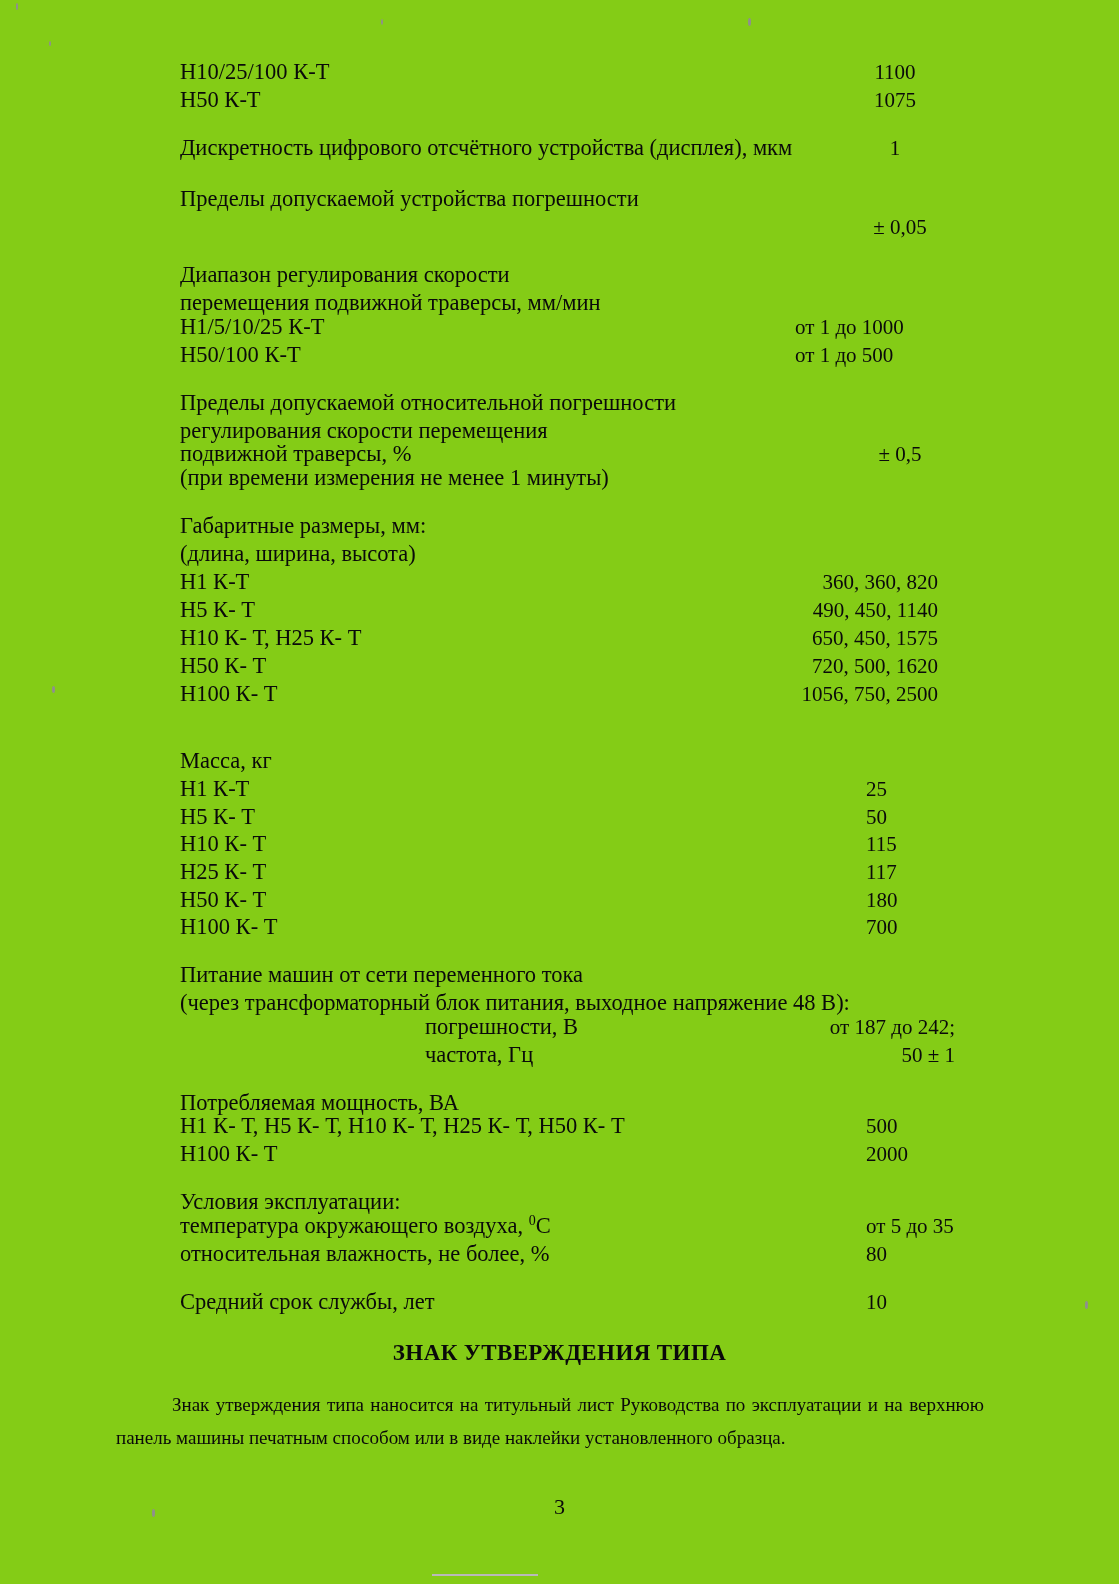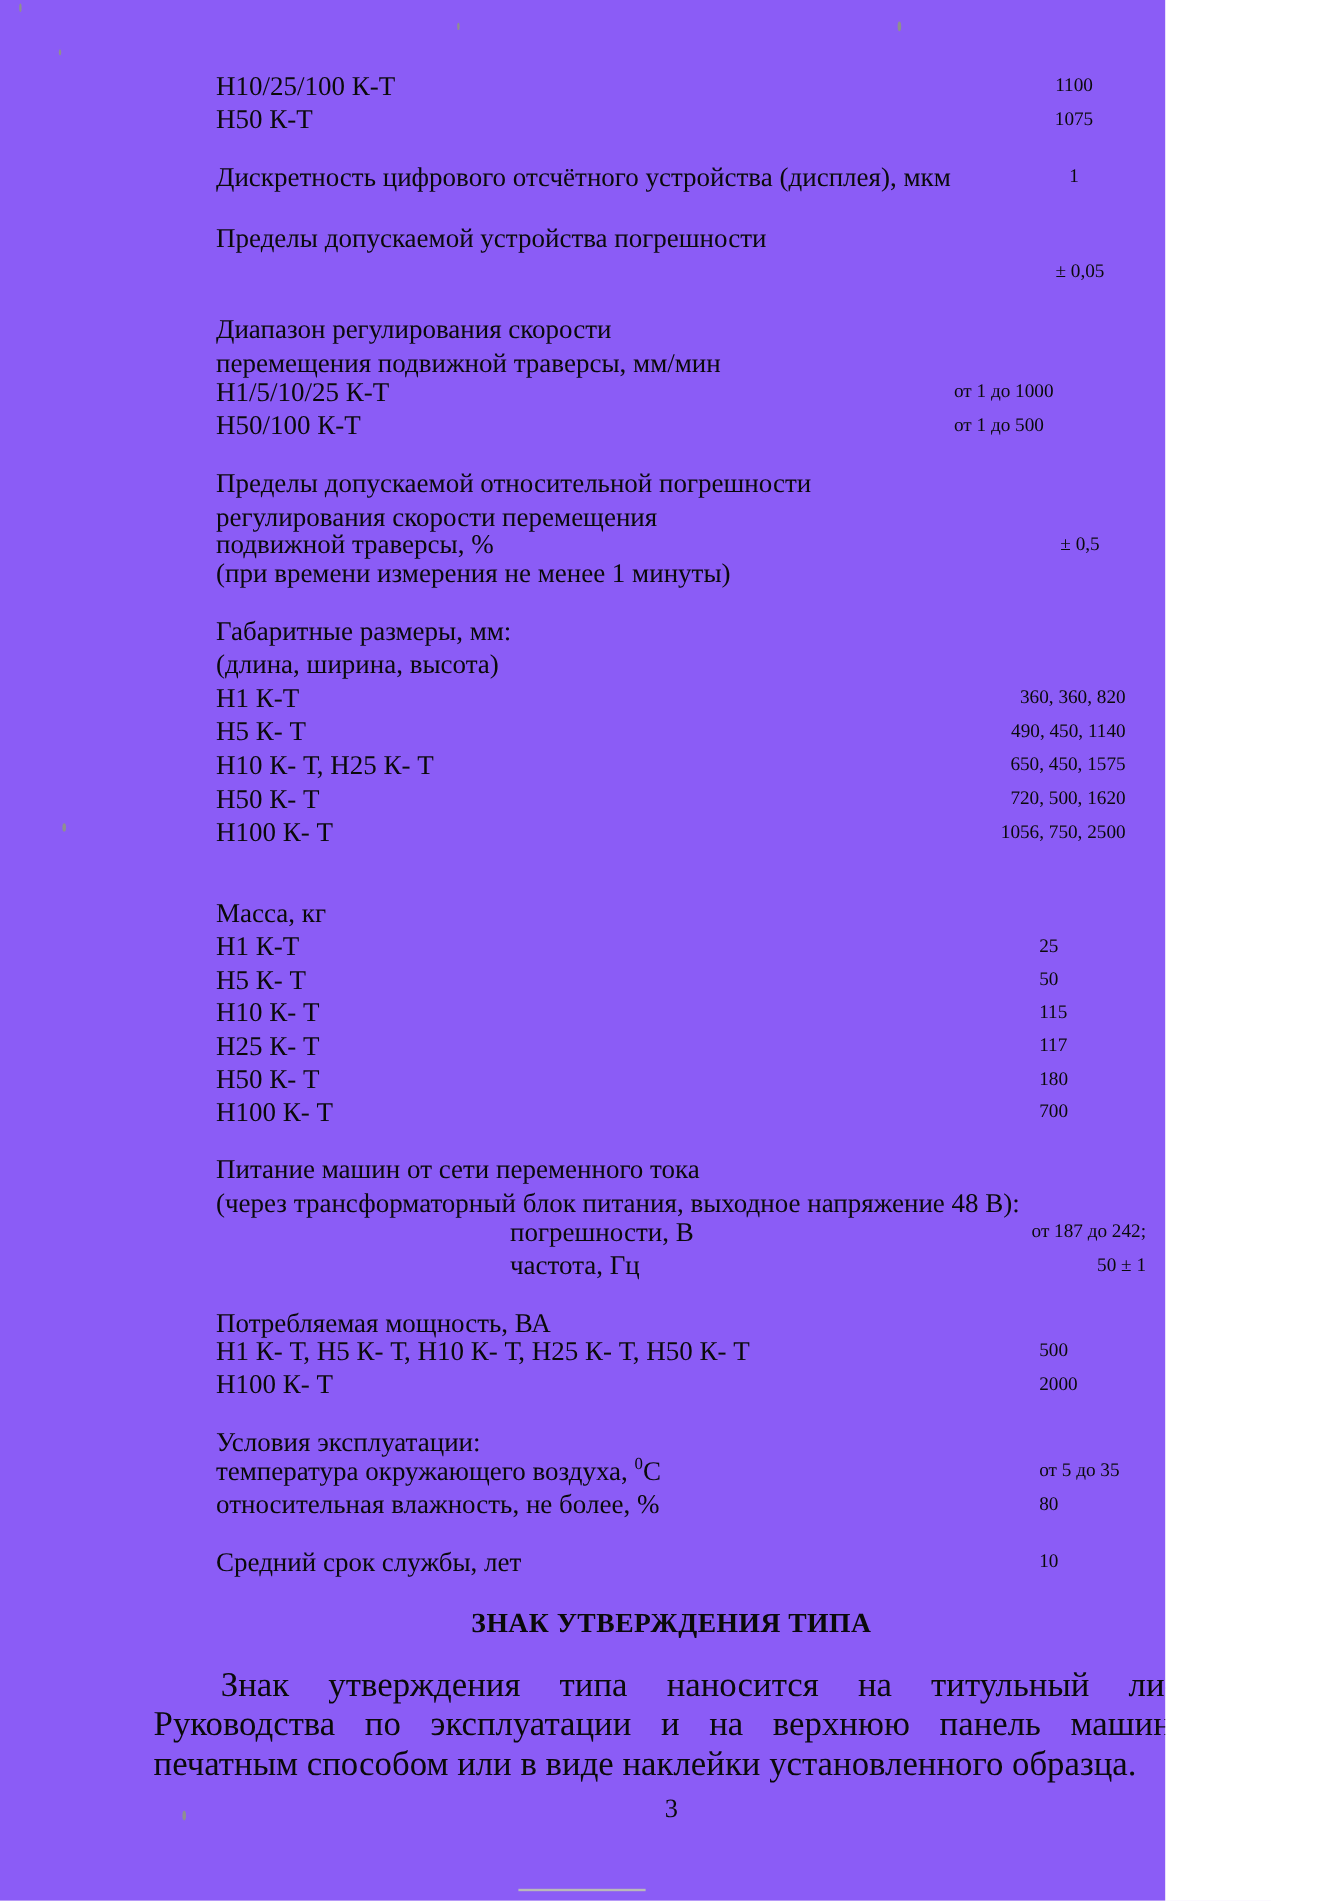--- a/index.html
+++ b/index.html
@@ -2,23 +2,23 @@
 <html><head>
 <meta charset="utf-8">
 <style>
   html, body {
     margin: 0;
     padding: 0;
     background: #ffffff;
   }
   .page {
     position: relative;
-    width: 971px;
+    width: 1119px;
     height: 1584px;
-    background: #8b5cf6;
+    background: #84cc16;
     font-family: "Liberation Serif", "DejaVu Serif", serif;
     color: #0a0a0a;
     overflow: hidden;
   }
 
   
   .row {
     position: absolute;
     left: 0;
     width: 1119px;
@@ -31,21 +31,21 @@
     font-size: 22.5px;
     line-height: 28px;
     white-space: pre;
   }
   .label.indent {
     left: 425px;
   }
   .val {
     position: absolute;
     top: 0;
-    font-size: 16px;
+    font-size: 21px;
     line-height: 28px;
     white-space: pre;
   }
   
   .val.center-top  { left: 830px; width: 130px; text-align: center; }
   .val.pm          { left: 830px; width: 140px; text-align: center; }
   .val.range-left  { left: 795px; text-align: left; }
   .val.dims        { left: 700px; width: 238px; text-align: right; }
   .val.num-left    { left: 866px; text-align: left; }
   .val.volt        { left: 700px; width: 255px; text-align: right; }
@@ -63,23 +63,23 @@
     width: 1119px;
     text-align: center;
     font-size: 23px;
     font-weight: bold;
     letter-spacing: 0.4px;
   }
 
   
   .para {
     position: absolute;
-    left: 128px;
+    left: 116px;
     width: 868px;
-    font-size: 29px;
+    font-size: 19px;
     line-height: 33px;
     text-align: justify;
     text-indent: 56px;
   }
 
   
   .pageno {
     position: absolute;
     left: 0;
     width: 1119px;

